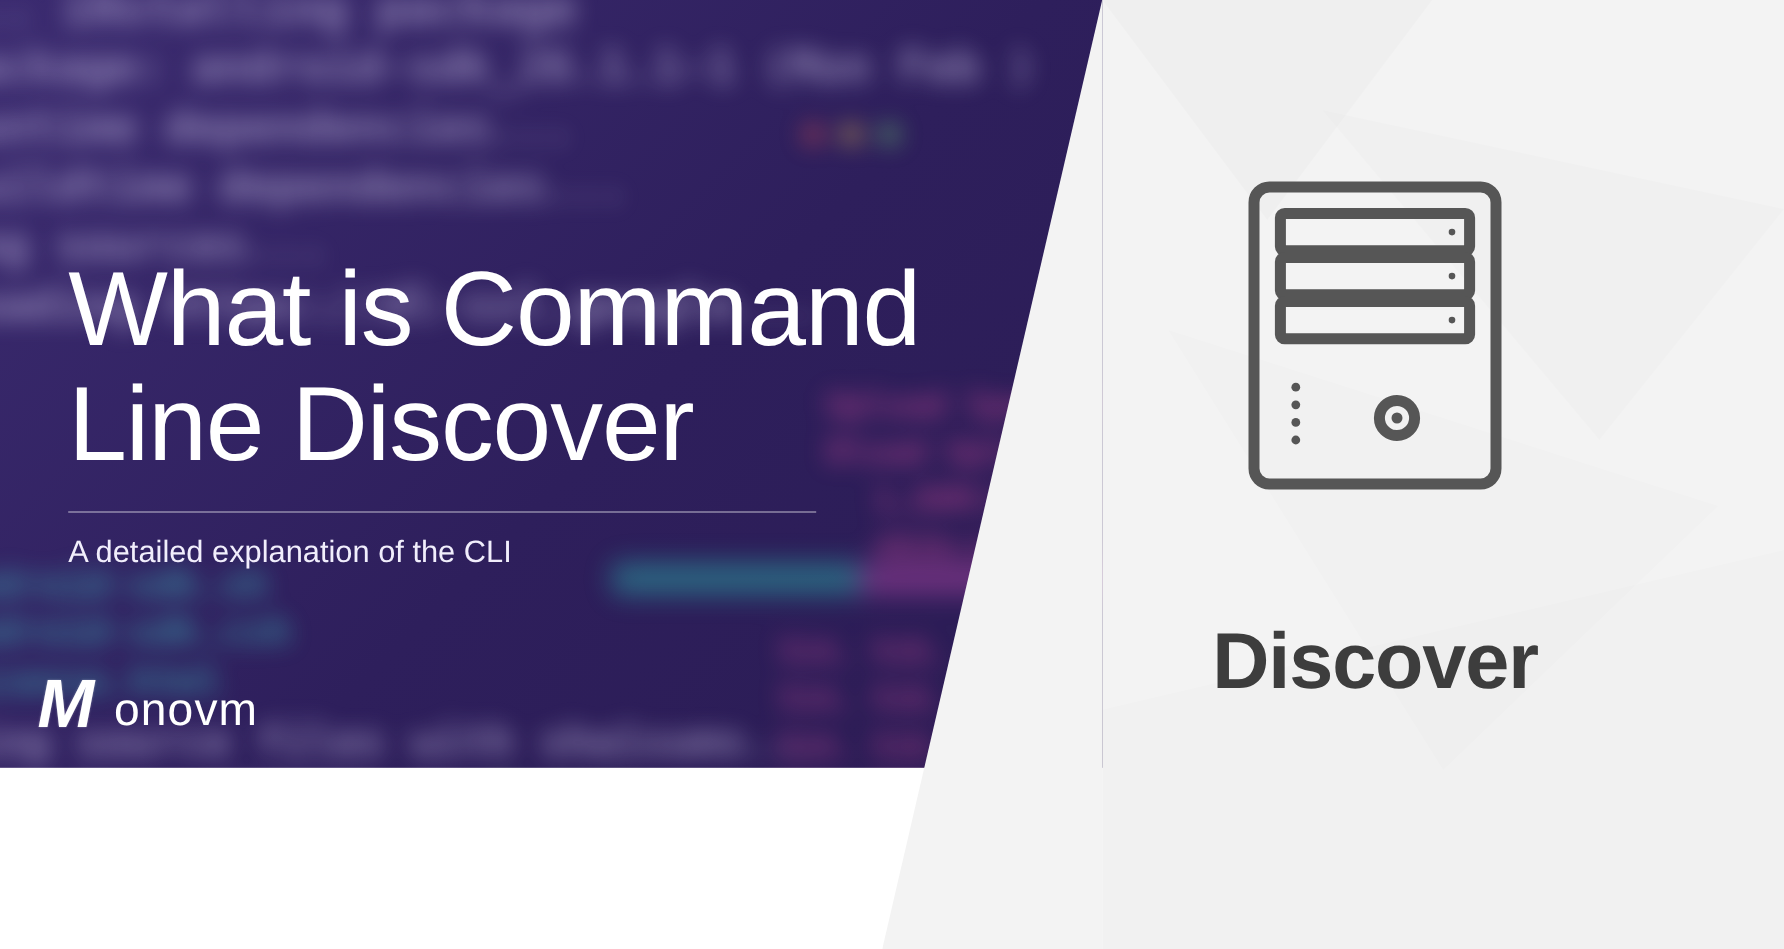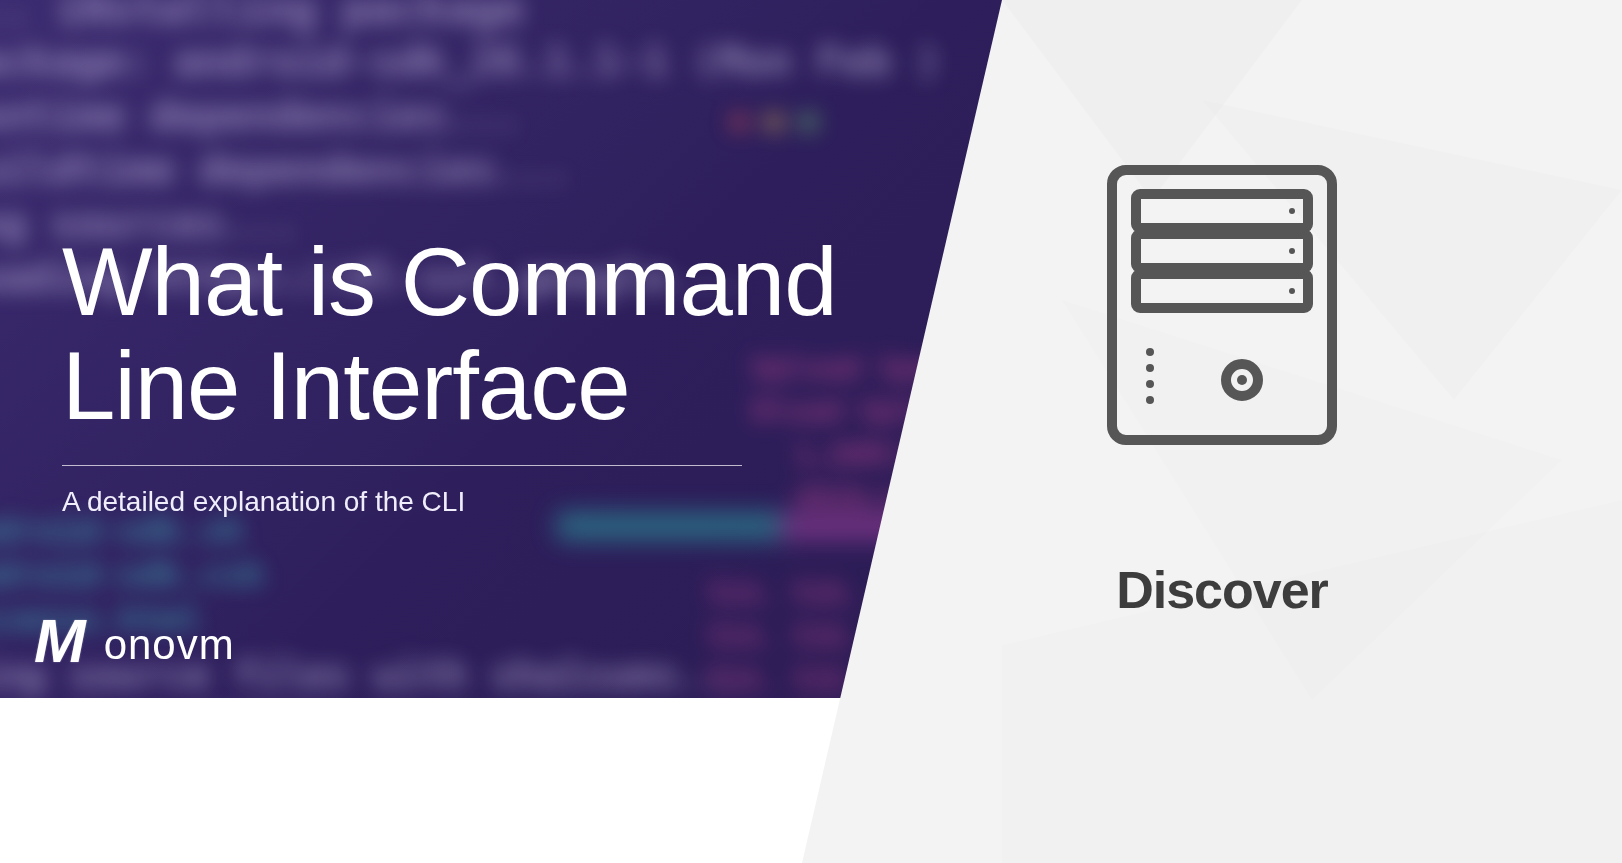--- a/index.html
+++ b/index.html
@@ -159,21 +159,21 @@
   align-items: center;
 }
 .server-icon {
   width: 240px;
   height: 290px;
 }
 .server-icon svg { width: 100%; height: 100%; }
 
 .discover {
   margin-top: 110px;
-  font-size: 52px;
+  font-size: 72px;
   font-weight: 600;
   color: #3d3d3d;
   letter-spacing: -1px;
 }
 </style>
 </head>
 <body>
 
 <div class="banner">
 
@@ -206,21 +206,21 @@
         <div class="bg-line bg-pink" style="top: 470px; left: 780px; font-size: 28px;">492k/s  --:--</div>
         <div class="bg-line bg-pink" style="top: 560px; left: 700px; font-size: 26px;">514,   518,   ...</div>
         <div class="bg-line bg-pink" style="top: 600px; left: 700px; font-size: 26px;">514,   518,   ...</div>
         <div class="bg-line bg-pink" style="top: 640px; left: 700px; font-size: 26px;">514,   518,   ...</div>
         <div class="bg-line bg-pink" style="top: 680px; left: 700px; font-size: 26px;">514,   518,   ...</div>
       </div>
 
     <div class="content">
       <div class="title">
         <span>What is Command</span><br>
-        <span>Line Interface</span>
+        <span>Line Discover</span>
       </div>
       <div class="rule"></div>
       <div class="subtitle">A detailed explanation of the CLI</div>
     </div>
 
     <div class="logo">
       <span class="logo-mark">M</span>
       <span class="logo-text">onovm</span>
     </div>
   </div>

